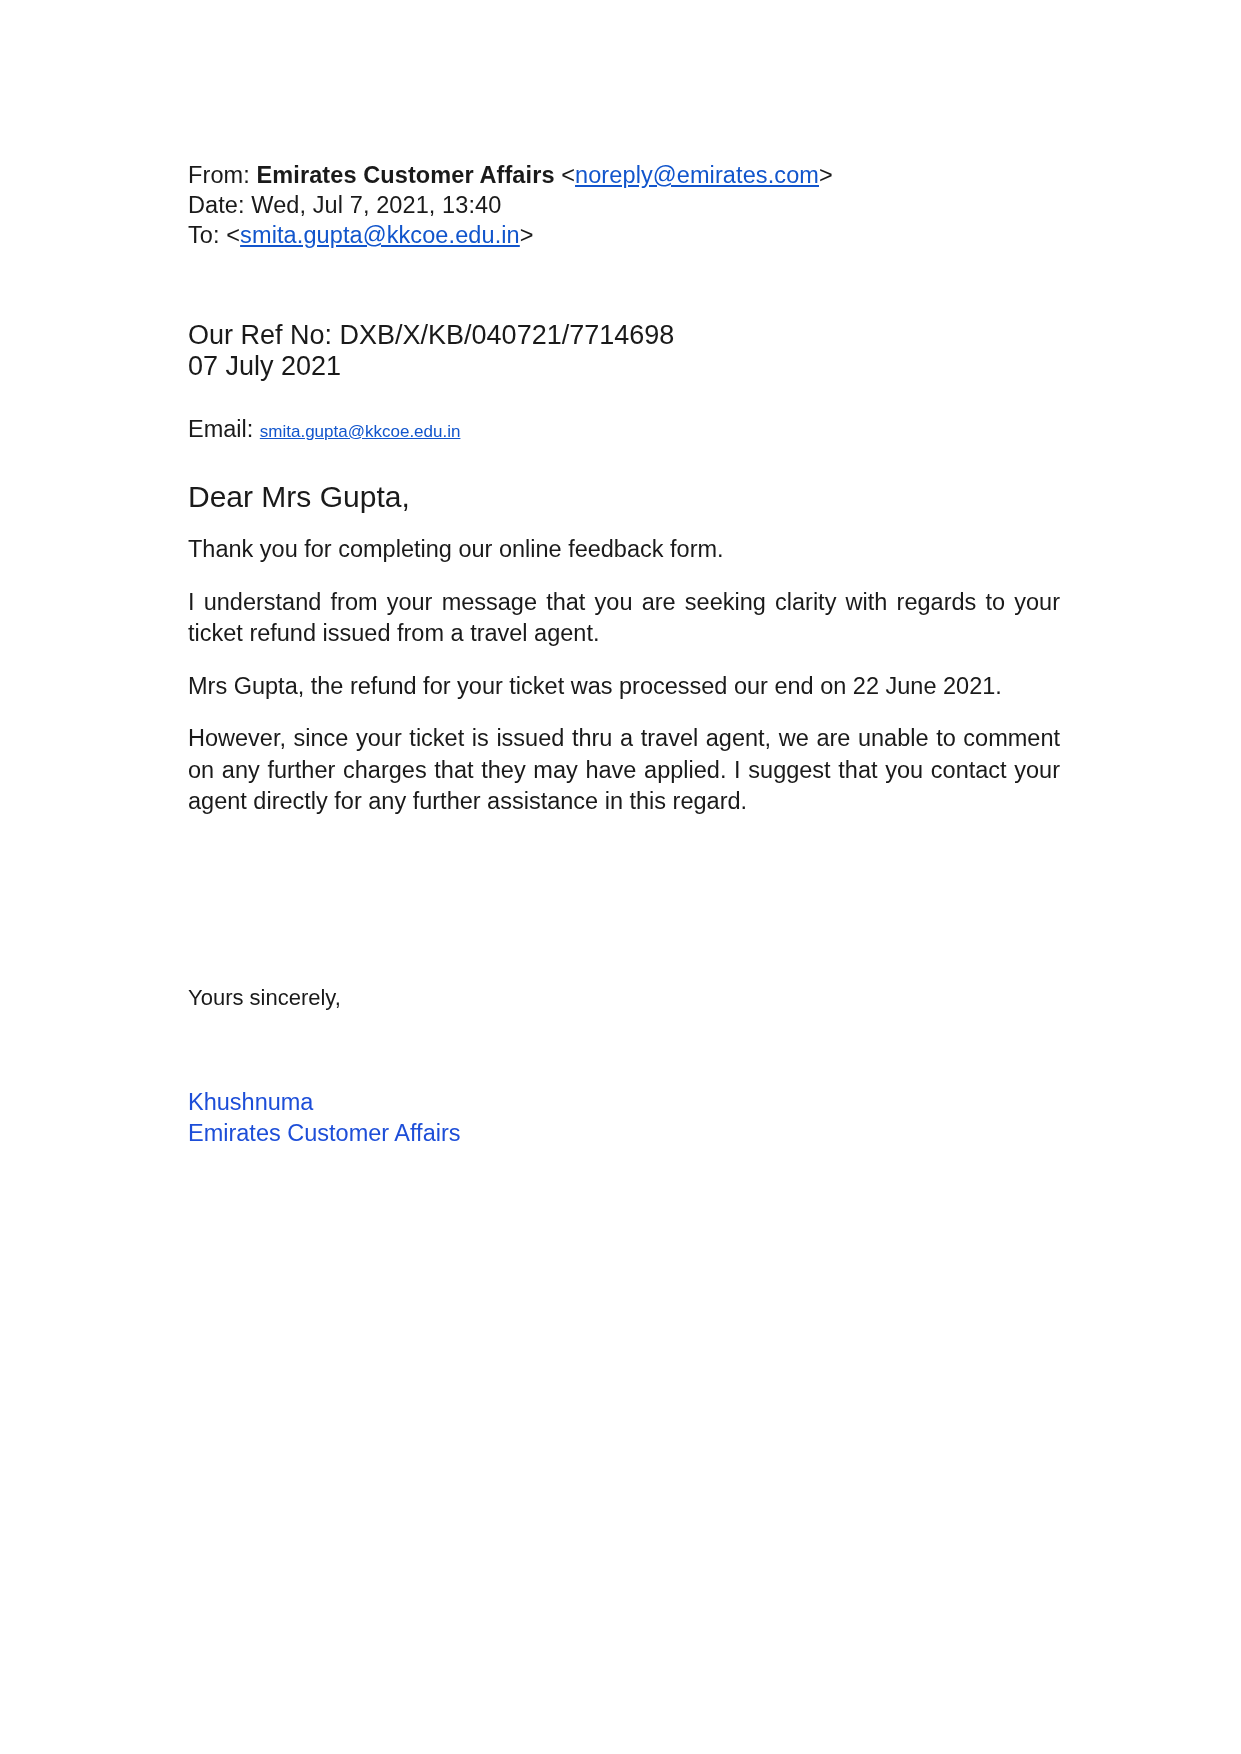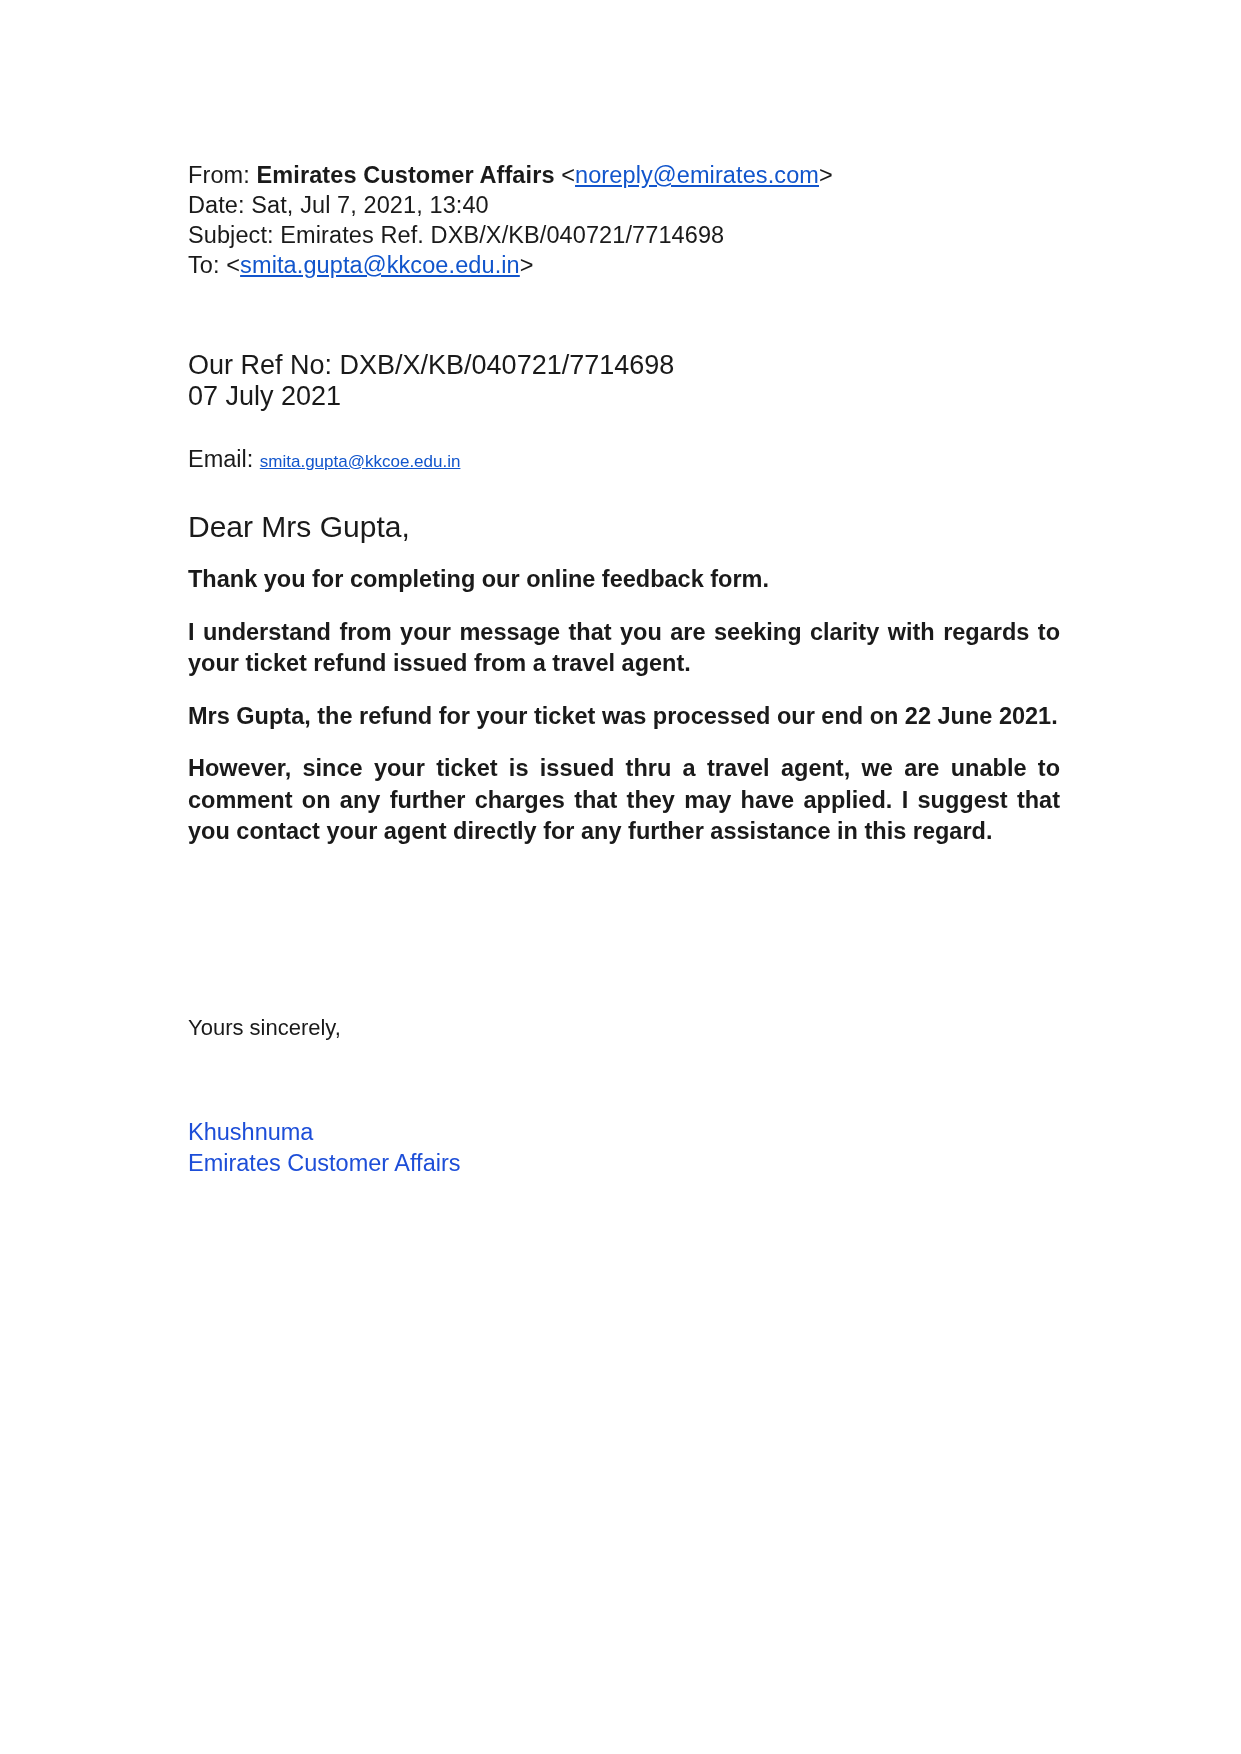--- a/index.html
+++ b/index.html
@@ -67,21 +67,20 @@
     color: #1a1a1a;
   }
   p.body-para {
     margin: 0;
     padding: 0;
     font-size: 23.5px;
     line-height: 31.5px;
     color: #1a1a1a;
     text-align: justify;
     text-justify: inter-word;
-    font-weight: bold;
   }
   .gap-sm { height: 21px; }
   .gap-md { height: 22px; }
   .gap-lg { height: 78px; }
   .gap-xl { height: 86px; }
   .gap-xxl { height: 74px; }
   .closing-block {
     font-size: 22px;
     line-height: 31px;
     color: #1a1a1a;
@@ -93,22 +92,21 @@
   }
 </style>
 </head>
 <body>
 
 <div class="page">
   <div class="content">
 
     <div class="hdr-block">
       <div class="hdr-line"><span>From: </span><span class="bold">Emirates Customer Affairs</span><span> &lt;</span><span class="link">noreply@emirates.com</span><span>&gt;</span></div>
-      <div class="hdr-line">Date: Sat, Jul 7, 2021, 13:40</div>
-      <div class="hdr-line">Subject: Emirates Ref. DXB/X/KB/040721/7714698</div>
+      <div class="hdr-line">Date: Wed, Jul 7, 2021, 13:40</div>
       <div class="hdr-line"><span>To: &lt;</span><span class="link">smita.gupta@kkcoe.edu.in</span><span>&gt;</span></div>
     </div>
 
     <div class="ref-block">
       <div>Our Ref No: DXB/X/KB/040721/7714698</div>
       <div>07 July 2021</div>
     </div>
 
     <div class="recipient-block">
       <div><span>Email: </span><span class="link email-small">smita.gupta@kkcoe.edu.in</span></div>

